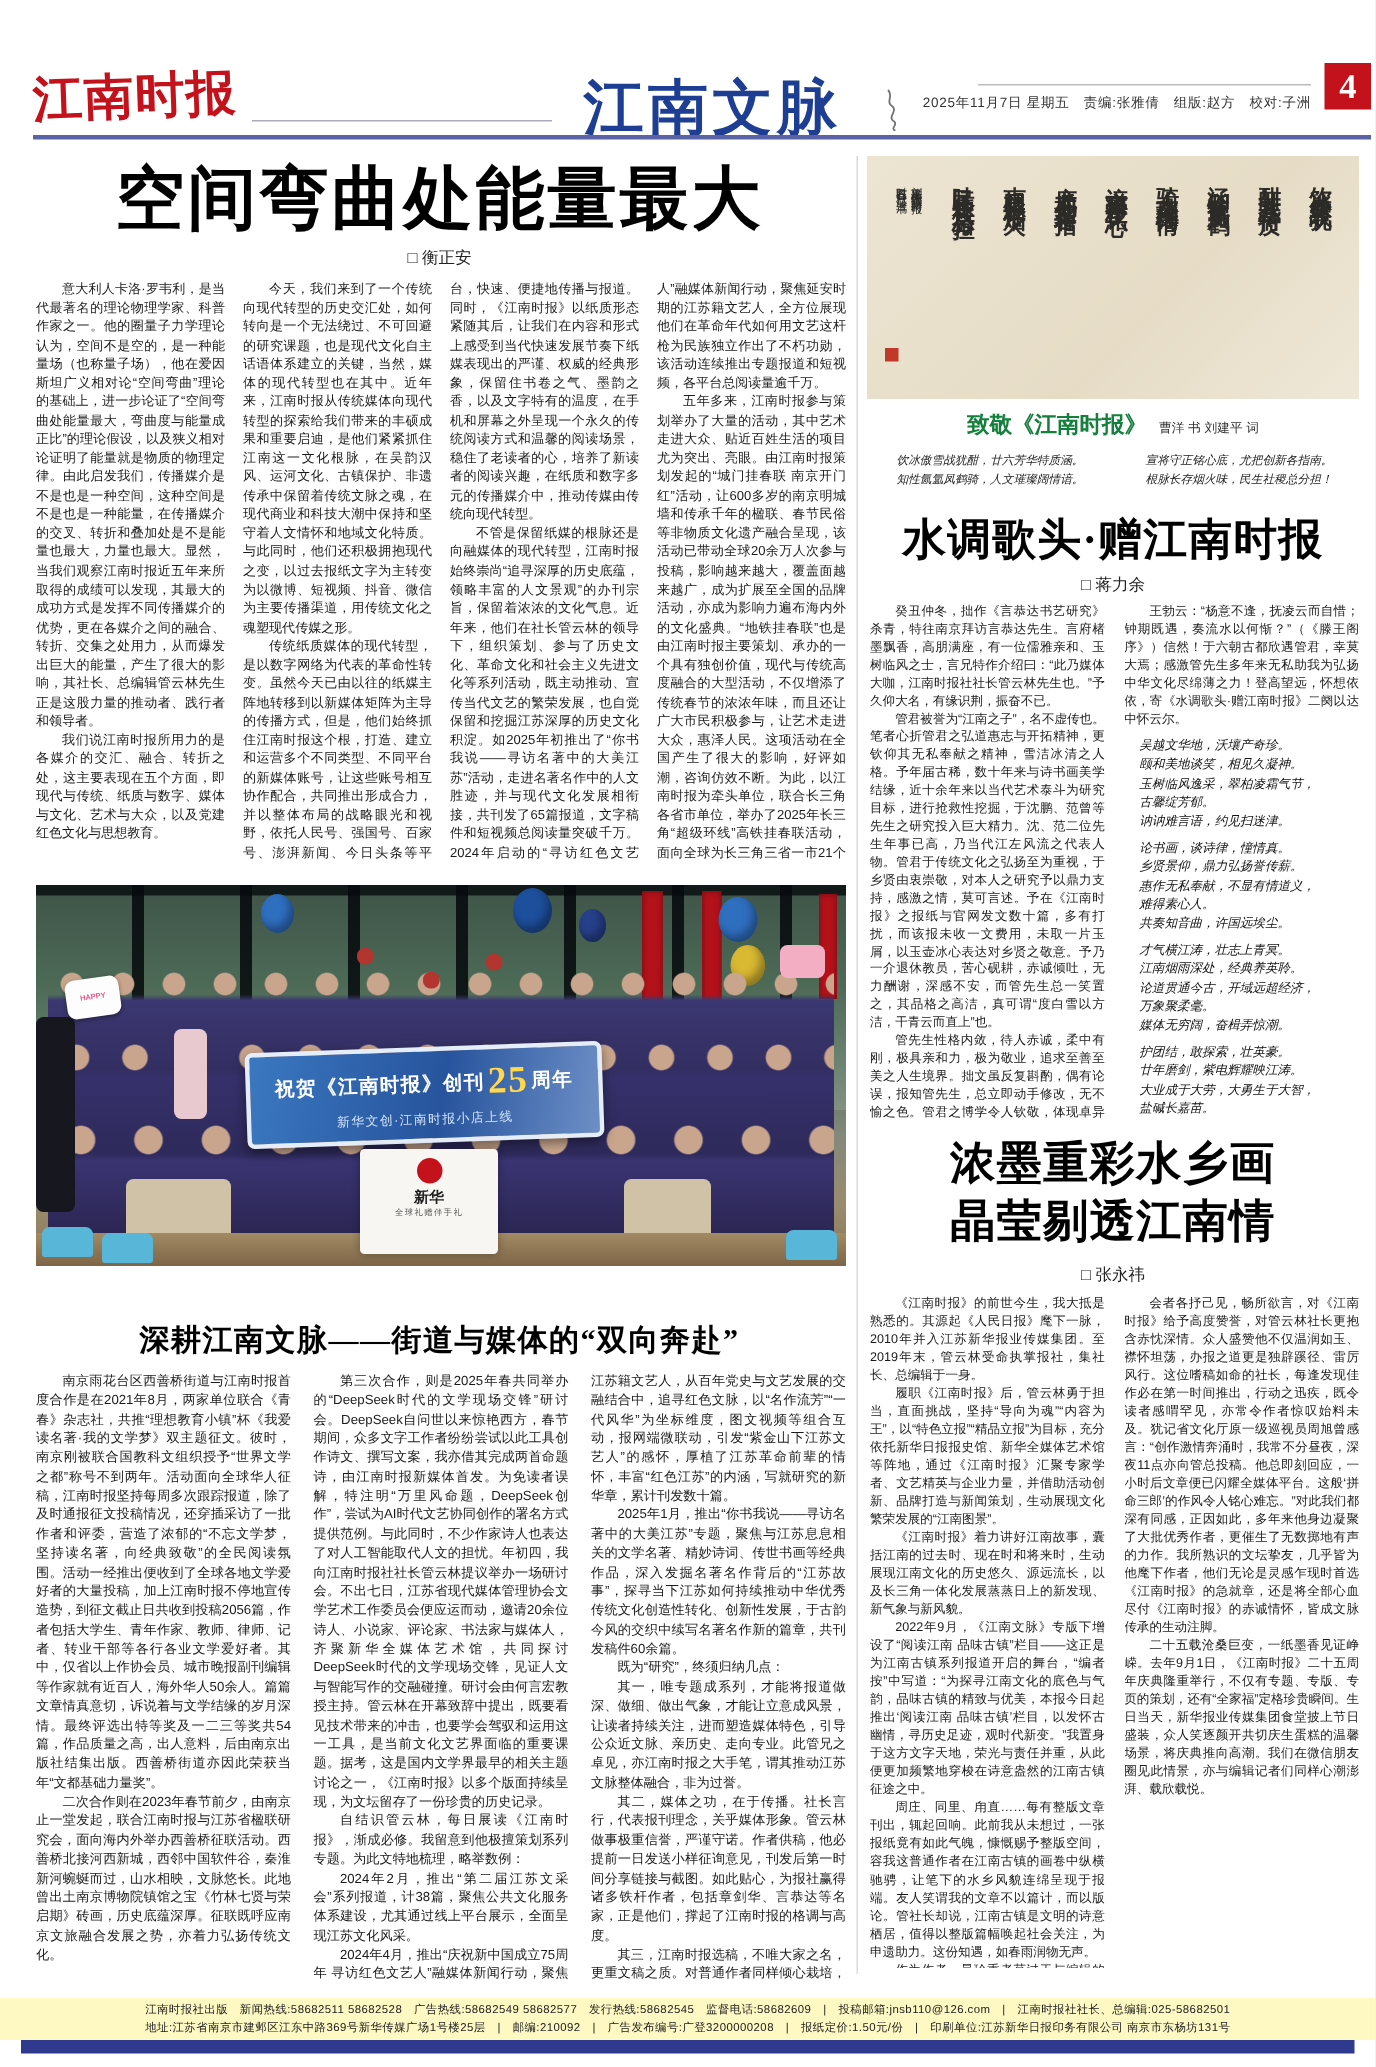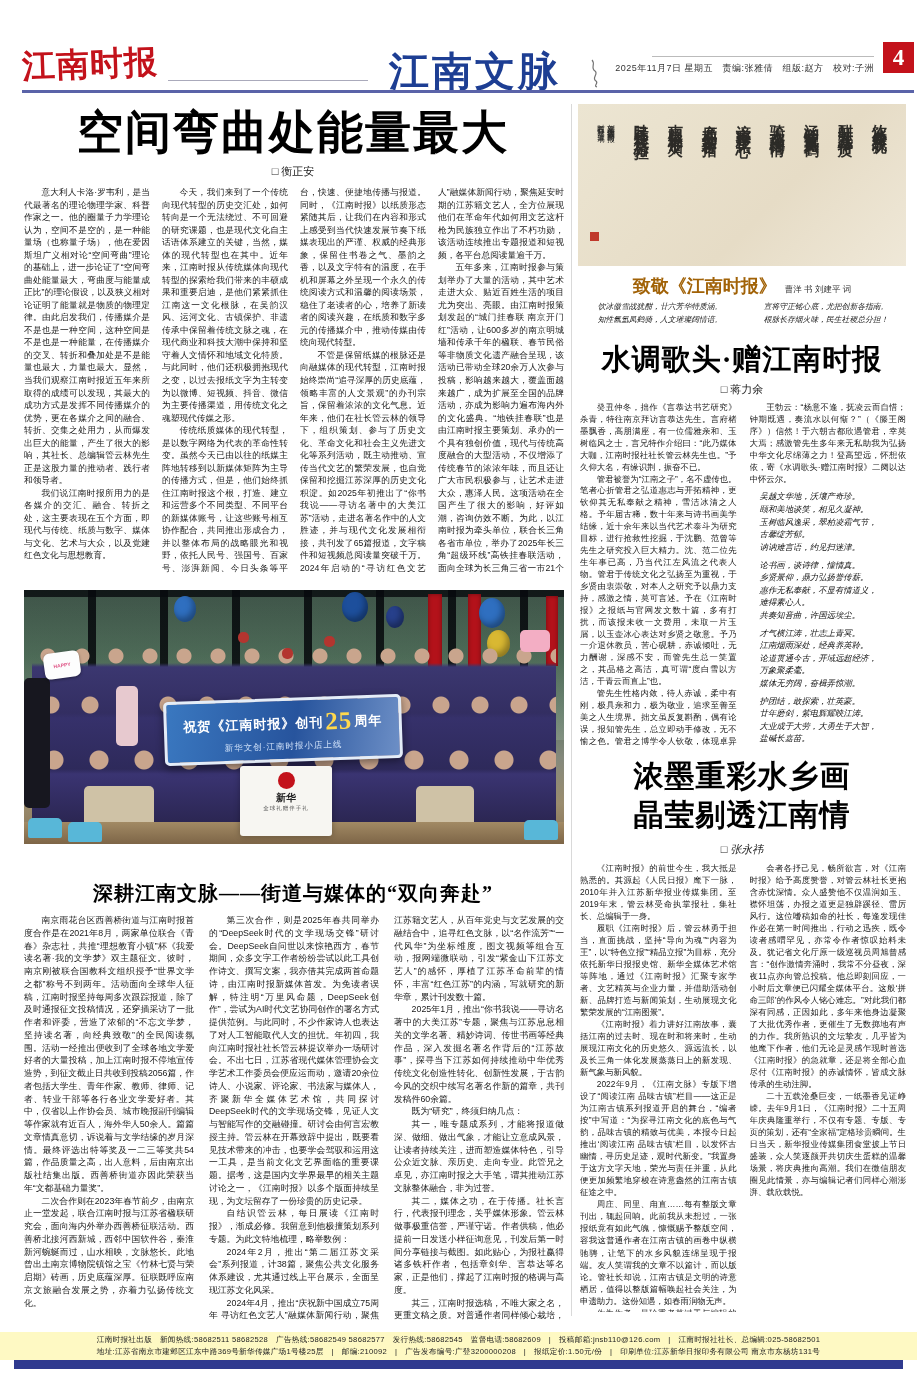--- a/index.html
+++ b/index.html
@@ -79,33 +79,33 @@
   .artwork{left:578px;top:104px;width:328px;height:162px;background:
     linear-gradient(135deg,#ece5d2 0%,#e6dcc6 60%,#efe8d8 100%);
     display:flex;flex-direction:row-reverse;justify-content:space-around;
     padding:8px 10px;box-sizing:border-box;overflow:hidden;}
   .art-col{writing-mode:vertical-rl;font-family:"Liberation Serif",serif;font-weight:700;
     font-size:15px;letter-spacing:3px;color:#1d1c1a;opacity:.92;transform:rotate(.6deg);}
   .art-sig{writing-mode:vertical-rl;font-size:7.5px;color:#2a2a28;white-space:pre-line;
     letter-spacing:1px;position:relative;padding-top:6px;}
   .art-seal{position:absolute;left:590px;top:232px;width:9px;height:9px;background:#c0392b;}
   .art-caption{left:578px;top:274px;width:328px;text-align:center;}
-  .art-caption .ct{font-family:"Liberation Serif",serif;font-weight:900;font-size:18px;color:#a16207;}
+  .art-caption .ct{font-family:"Liberation Serif",serif;font-weight:900;font-size:15px;color:#15803d;}
   .art-caption .cc{font-size:8.5px;color:#333;margin-left:8px;}
   .poem-row{left:582px;top:300px;width:322px;display:flex;gap:10px;}
   .poem-half{flex:1;font-size:7.8px;font-style:italic;line-height:1.7;color:#222;
     white-space:pre-line;text-align:center;}
   .a3-title{left:578px;top:340px;width:328px;font-size:29px;letter-spacing:1px;}
   .a3-byline{left:578px;top:382px;width:328px;}
   .a3-body{left:580px;top:402px;width:326px;height:344px;display:flex;gap:13px;
     font-size:8.4px;line-height:1.42;overflow:hidden;}
   .a3-body .col{flex:1;overflow:hidden;}
   .stanza{font-style:italic;white-space:pre-line;line-height:1.5;margin:5px 0 5px 10px;color:#111;}
   .a4-title{left:578px;top:756px;width:328px;font-size:30px;line-height:1.3;letter-spacing:1px;}
-  .a4-byline{left:578px;top:842px;width:328px;font-style:italic;}
+  .a4-byline{left:578px;top:842px;width:328px;}
   .a4-body{left:580px;top:862px;width:326px;height:450px;display:flex;gap:13px;
     font-size:8.4px;line-height:1.43;overflow:hidden;}
   .a4-body .col{flex:1;overflow:hidden;}
   
   .footer-strip{left:0;top:1332px;width:917px;height:28px;background:#fef9c3;
     display:flex;flex-direction:column;justify-content:center;gap:2px;}
   .footer-strip div{text-align:center;font-size:7.6px;color:#222;letter-spacing:.3px;}
   .footer-bar{left:14px;top:1360px;width:889px;height:9px;background:#2f3a8f;}
 </style>
 </head>

